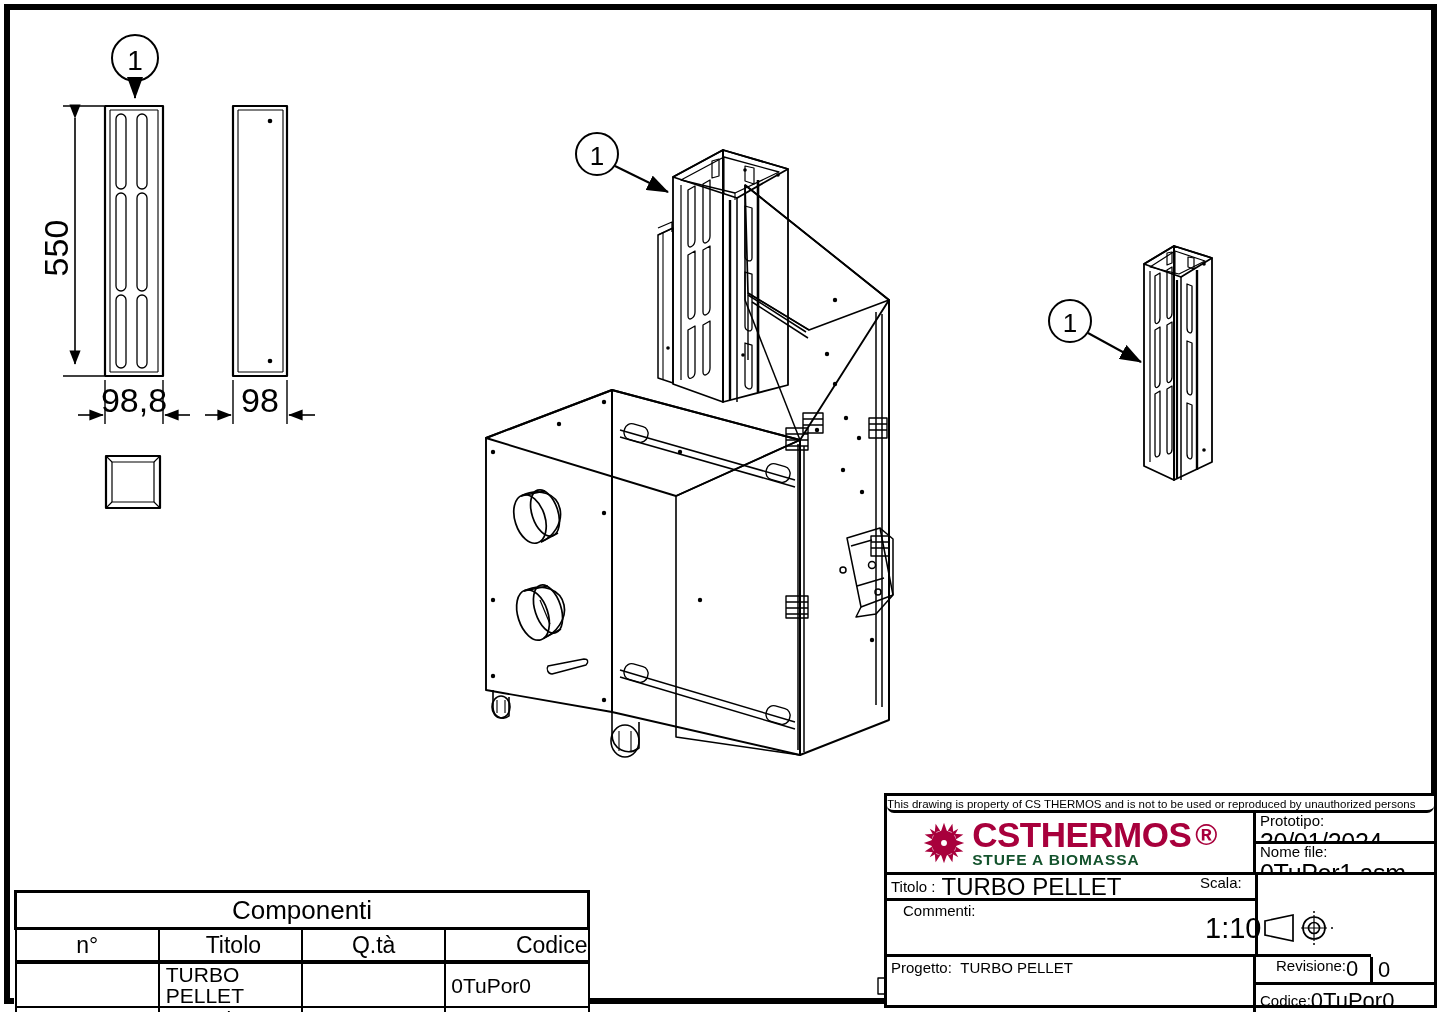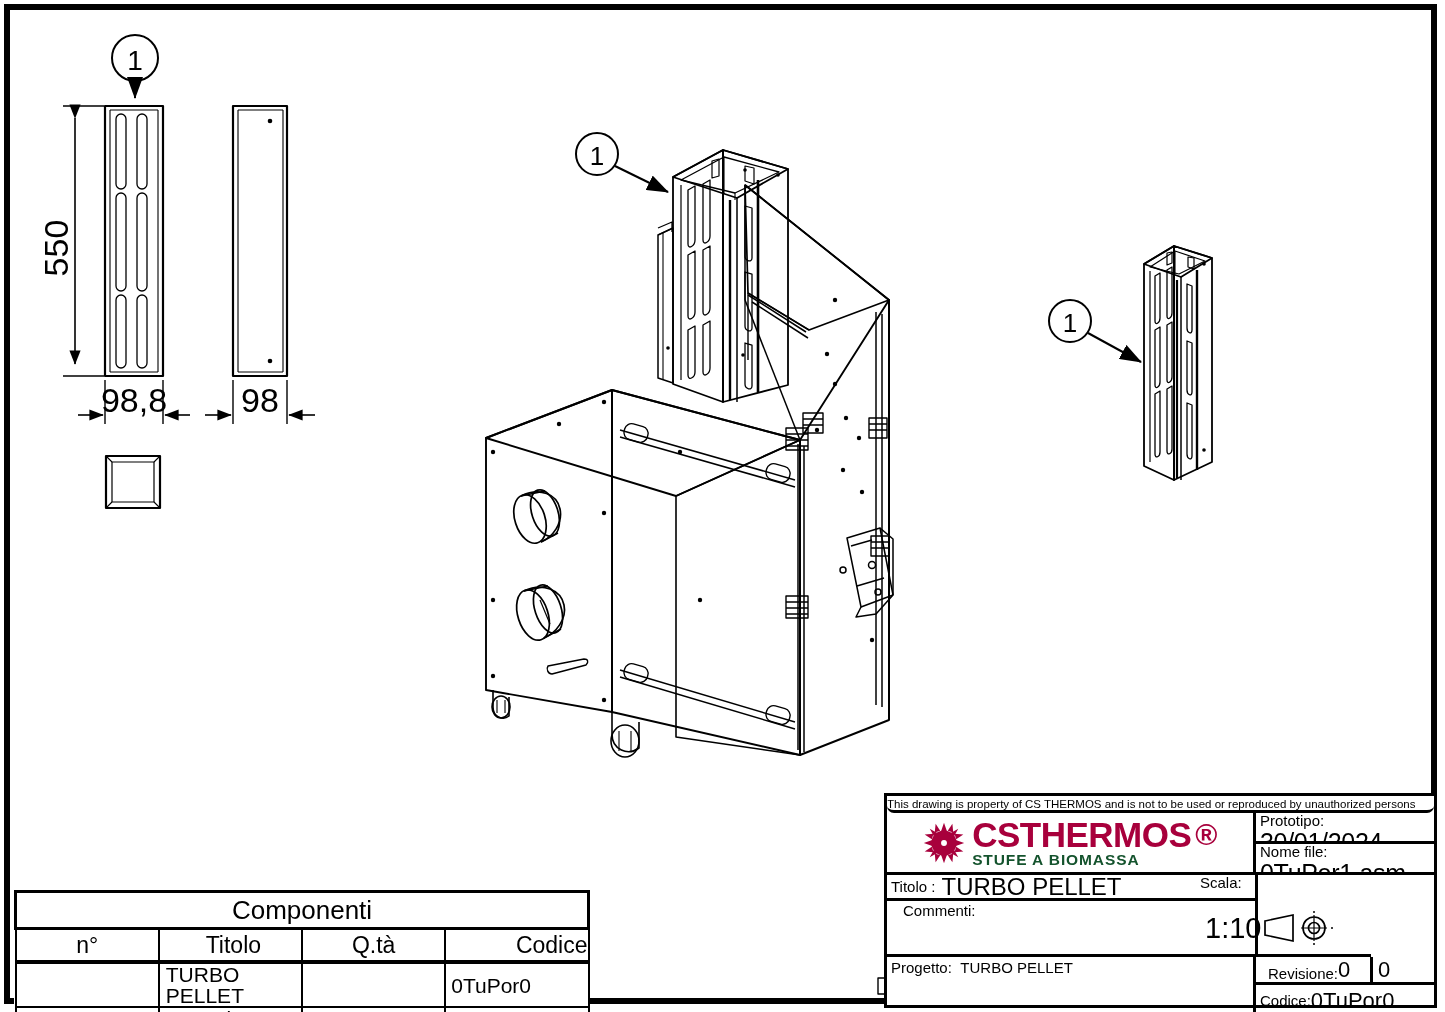--- a/index.html
+++ b/index.html
@@ -58,21 +58,21 @@
   #tb-commenti{width:371px;height:56px;border-right:3px solid #000;
                border-bottom:3px solid #000;box-sizing:border-box;padding-left:16px;
                padding-top:1px;}
   #tb-scala{width:179px;height:82px;border-bottom:3px solid #000;
             box-sizing:border-box;padding-left:4px;position:relative;}
   #tb-progetto{width:371px;height:62px;border-right:3px solid #000;
                box-sizing:border-box;padding-left:4px;padding-top:2px;}
   #tb-right-bot{width:179px;height:62px;box-sizing:border-box;}
   .rev-row{height:28px;display:flex;border-bottom:3px solid #000;box-sizing:border-box;}
   .rev-a{width:117px;border-right:3px solid #000;box-sizing:border-box;
-         display:flex;align-items:flex-end;padding-left:12px;}
+         display:flex;align-items:flex-start;padding-left:20px;}
   .rev-b{width:59px;display:flex;align-items:center;padding-left:5px;box-sizing:border-box;}
   .cod-row{height:31px;display:flex;align-items:center;padding-left:4px;box-sizing:border-box;}
   .inl{font-size:15px;line-height:17px;}
   .inl-lg{font-size:22px;line-height:24px;}
   .titolo-lg{font-size:24px;line-height:26px;}
 
   
   .logo-wrap{display:flex;align-items:center;gap:7px;}
   .logo-txt{display:flex;flex-direction:column;align-items:flex-start;}
   .logo-main{font-size:35px;font-weight:bold;line-height:34px;letter-spacing:-0.5px;}

